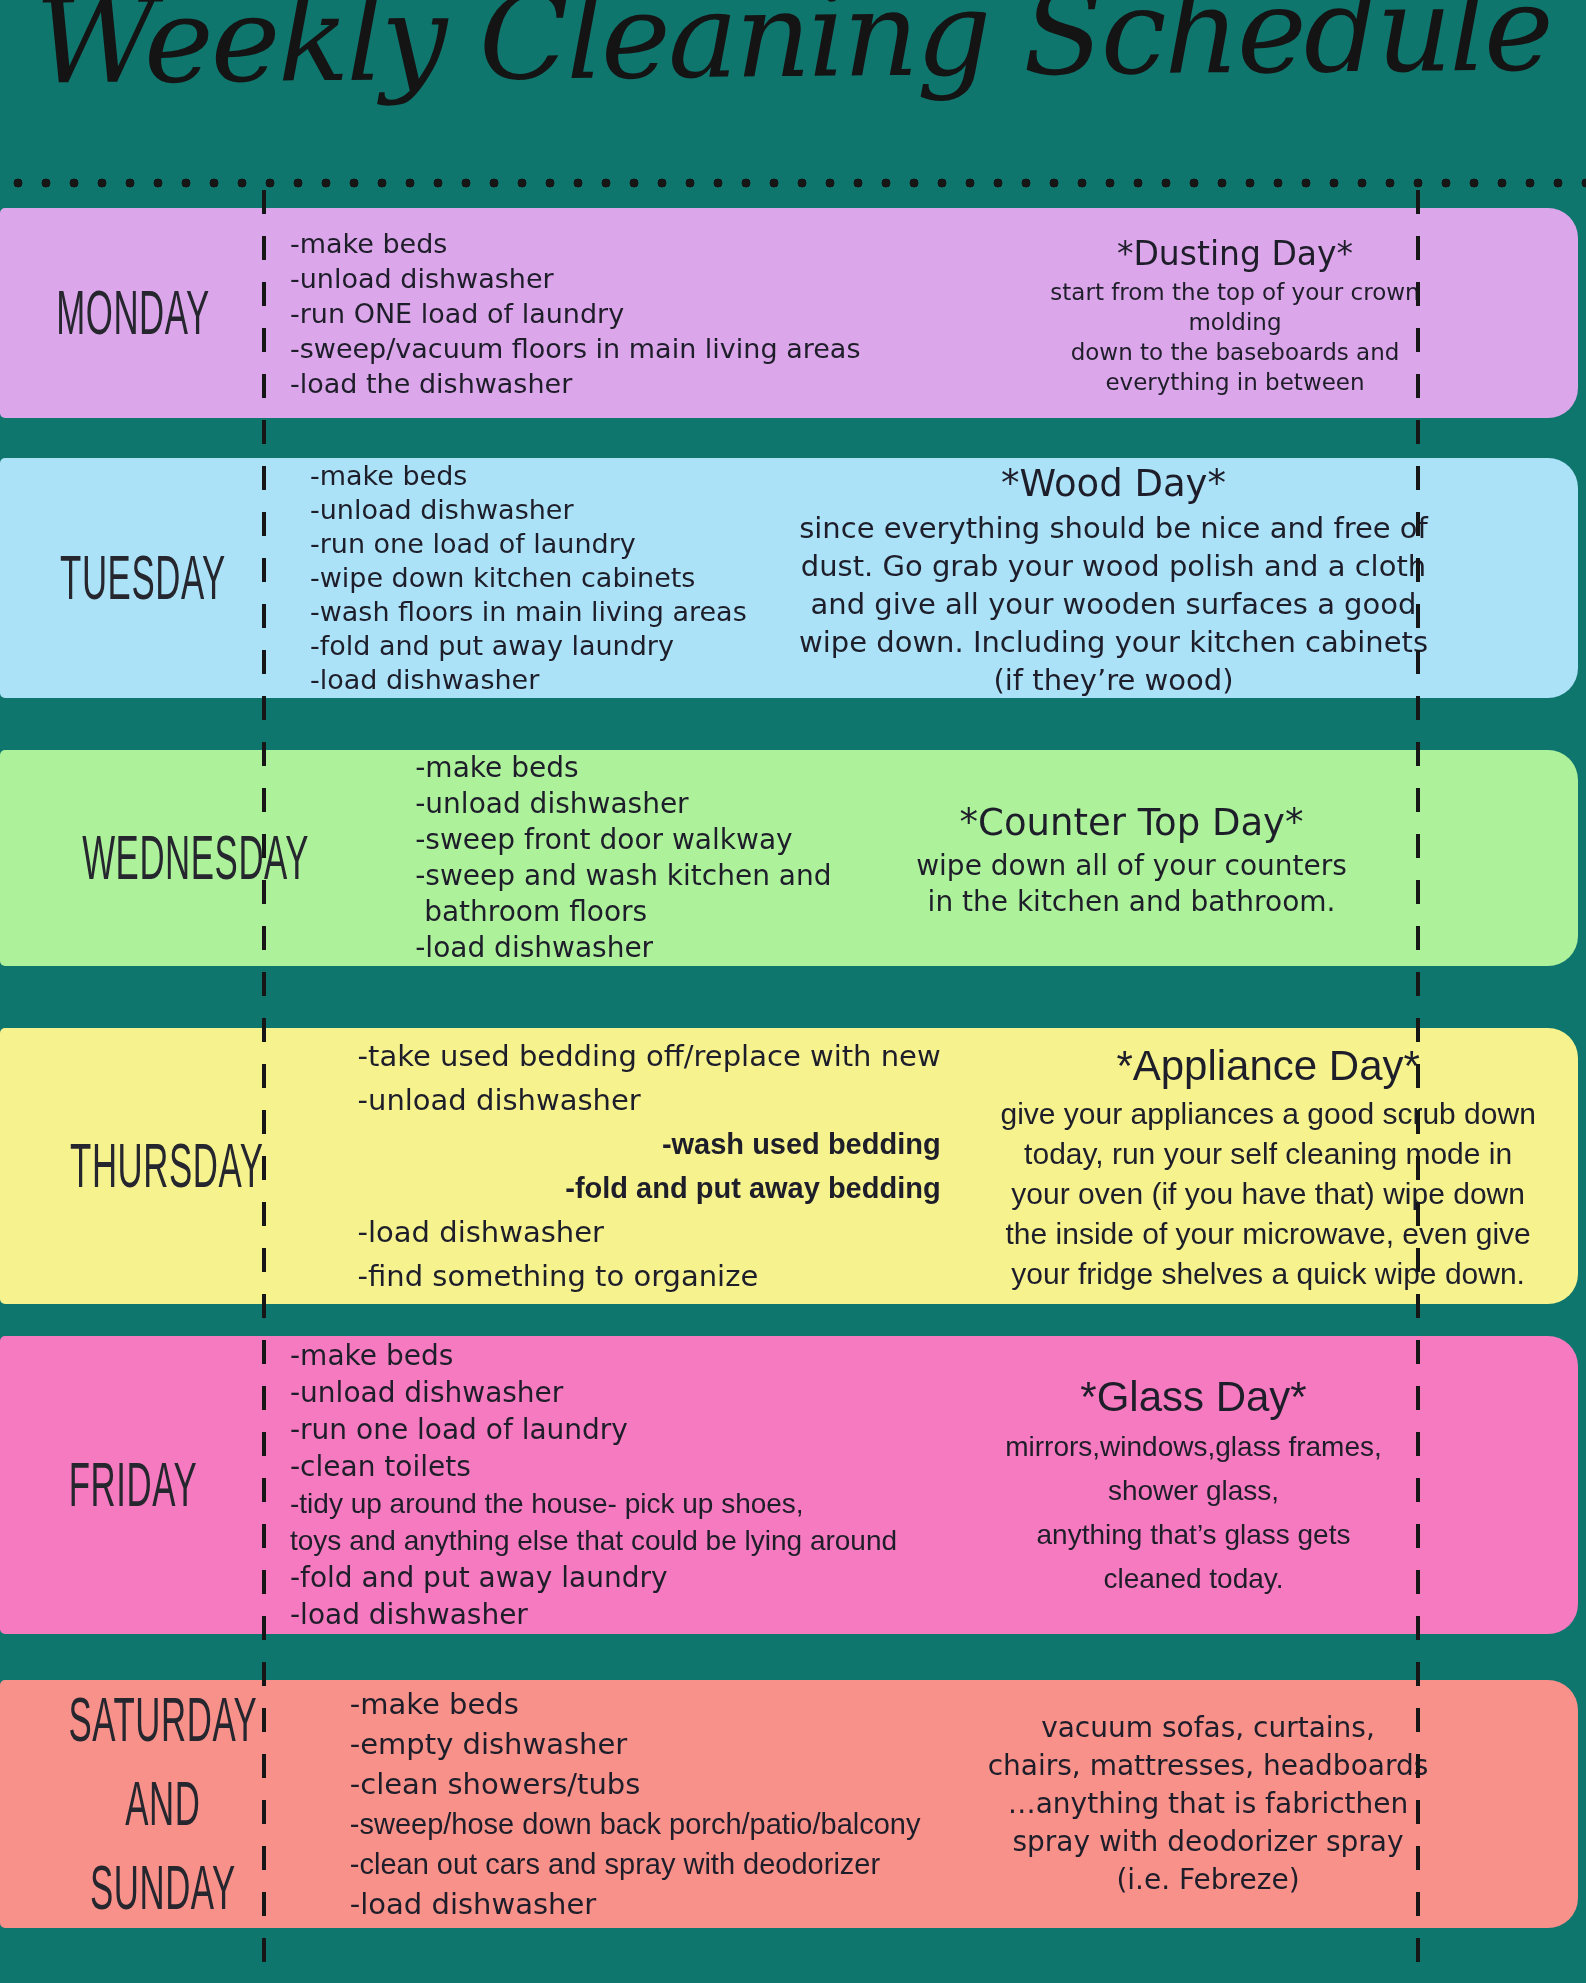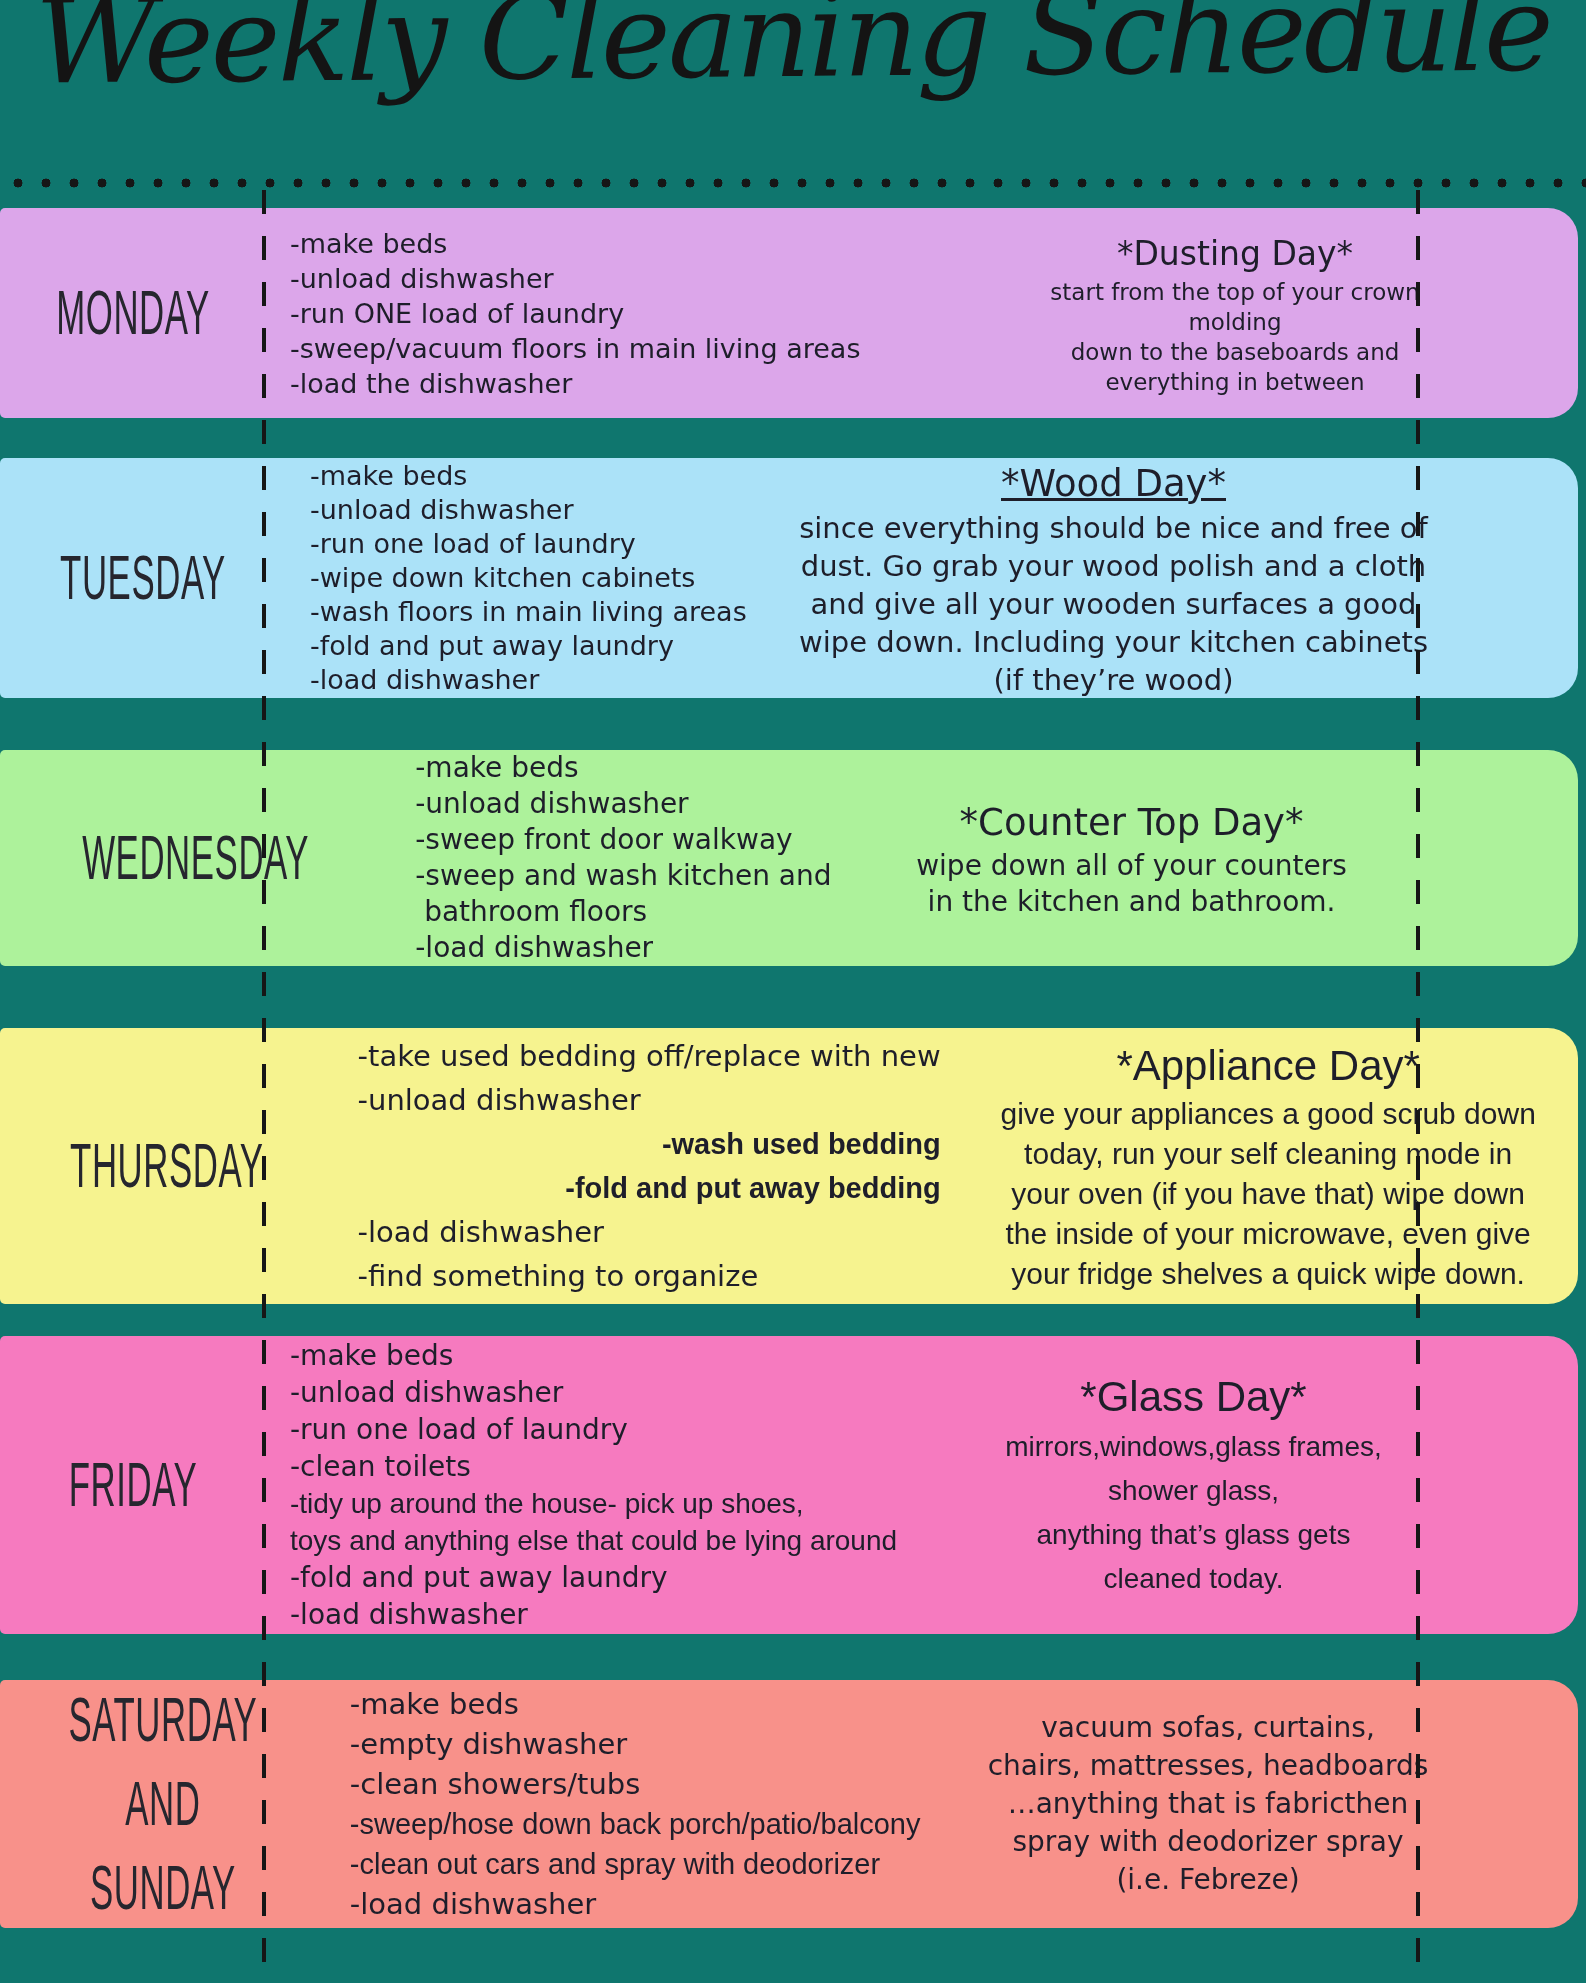--- a/index.html
+++ b/index.html
@@ -113,21 +113,21 @@
     <ul class="tasks" style="font-size: 27px; line-height: 34px;">
           <li class="f-round">-make beds</li>
           <li class="f-round">-unload dishwasher</li>
           <li class="f-round">-run one load of laundry</li>
           <li class="f-round">-wipe down kitchen cabinets</li>
           <li class="f-round">-wash floors in main living areas</li>
           <li class="f-round">-fold and put away laundry</li>
           <li class="f-round">-load dishwasher</li>
         </ul>
     <div class="focus" style="flex: 0 0 645px; margin-right: 142px;">
-      <div class="focus-heading f-round" style="font-size: 37px; line-height: 51px; text-decoration: underline;">*Wood Day*</div>
+      <div class="focus-heading f-round" style="font-size: 37px; line-height: 51px;">*Wood Day*</div>
       <div class="focus-body f-round" style="font-size: 29px; line-height: 38px;">since everything should be nice and free of
 dust. Go grab your wood polish and a cloth
 and give all your wooden surfaces a good
 wipe down. Including your kitchen cabinets
 (if they’re wood)</div>
     </div>
   </section>
 
   <section class="band" style="top: 750px; height: 216px; background: rgb(173, 242, 155);">
     <div class="day-name" style="line-height: 66px;">WEDNESDAY</div>

